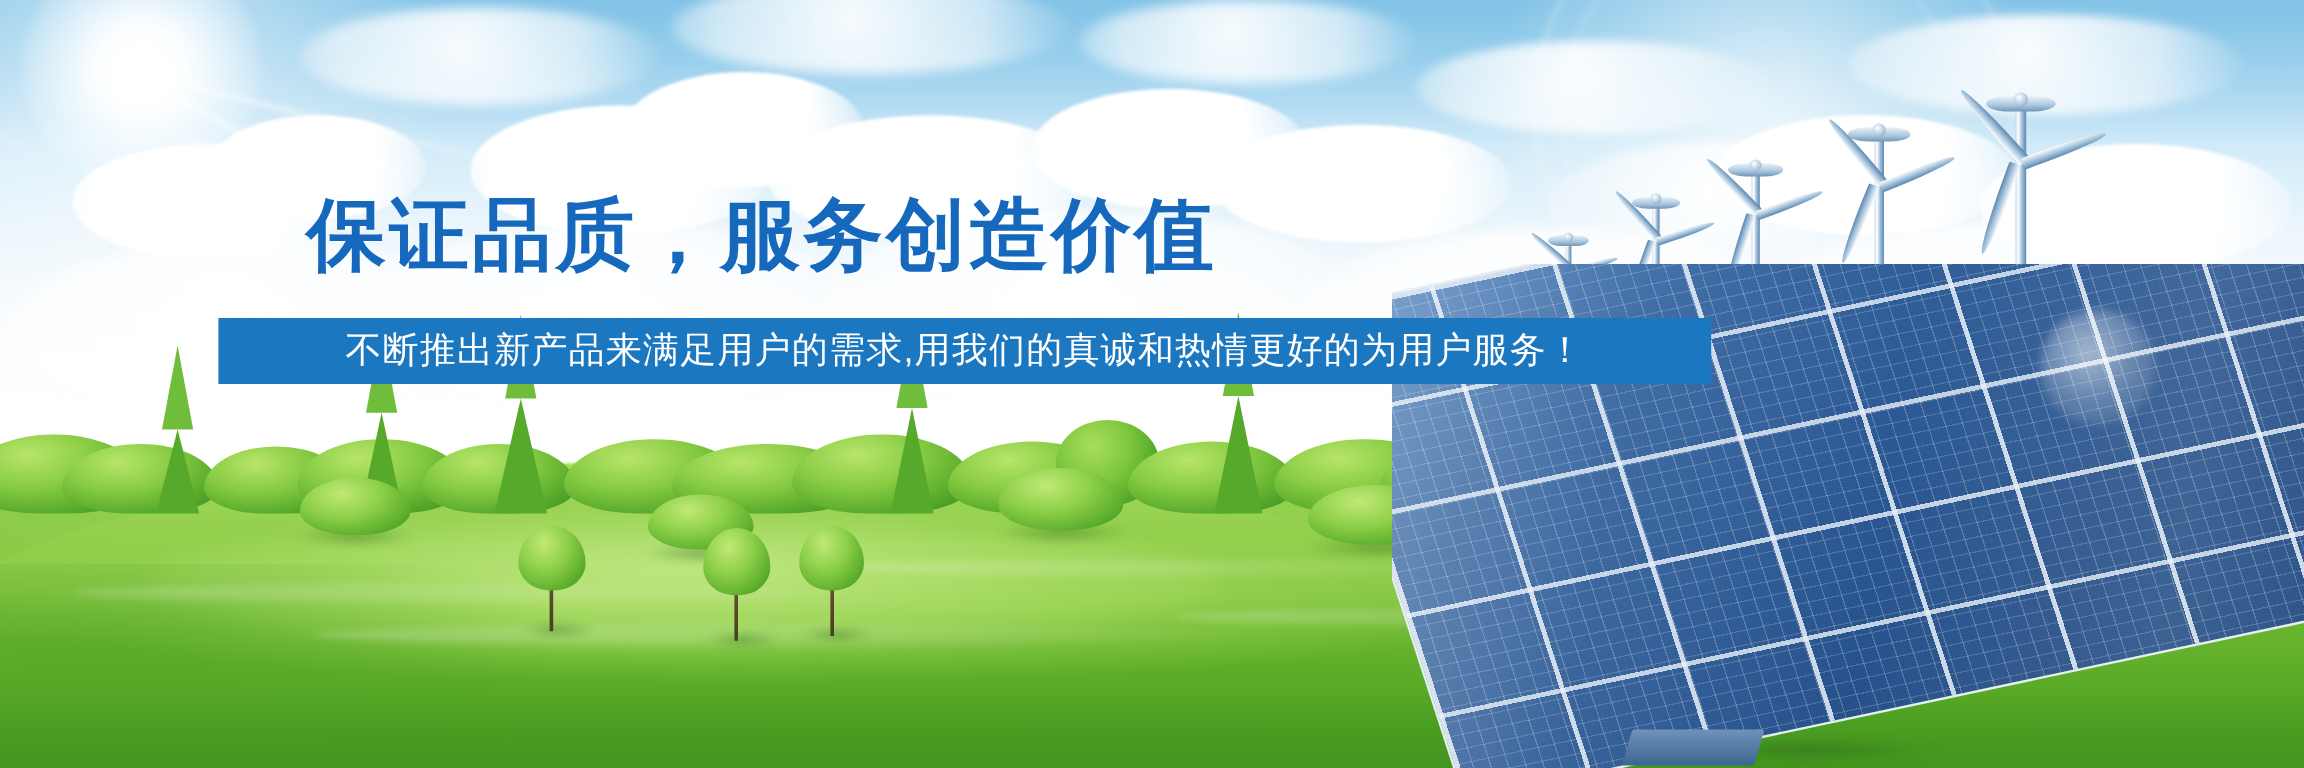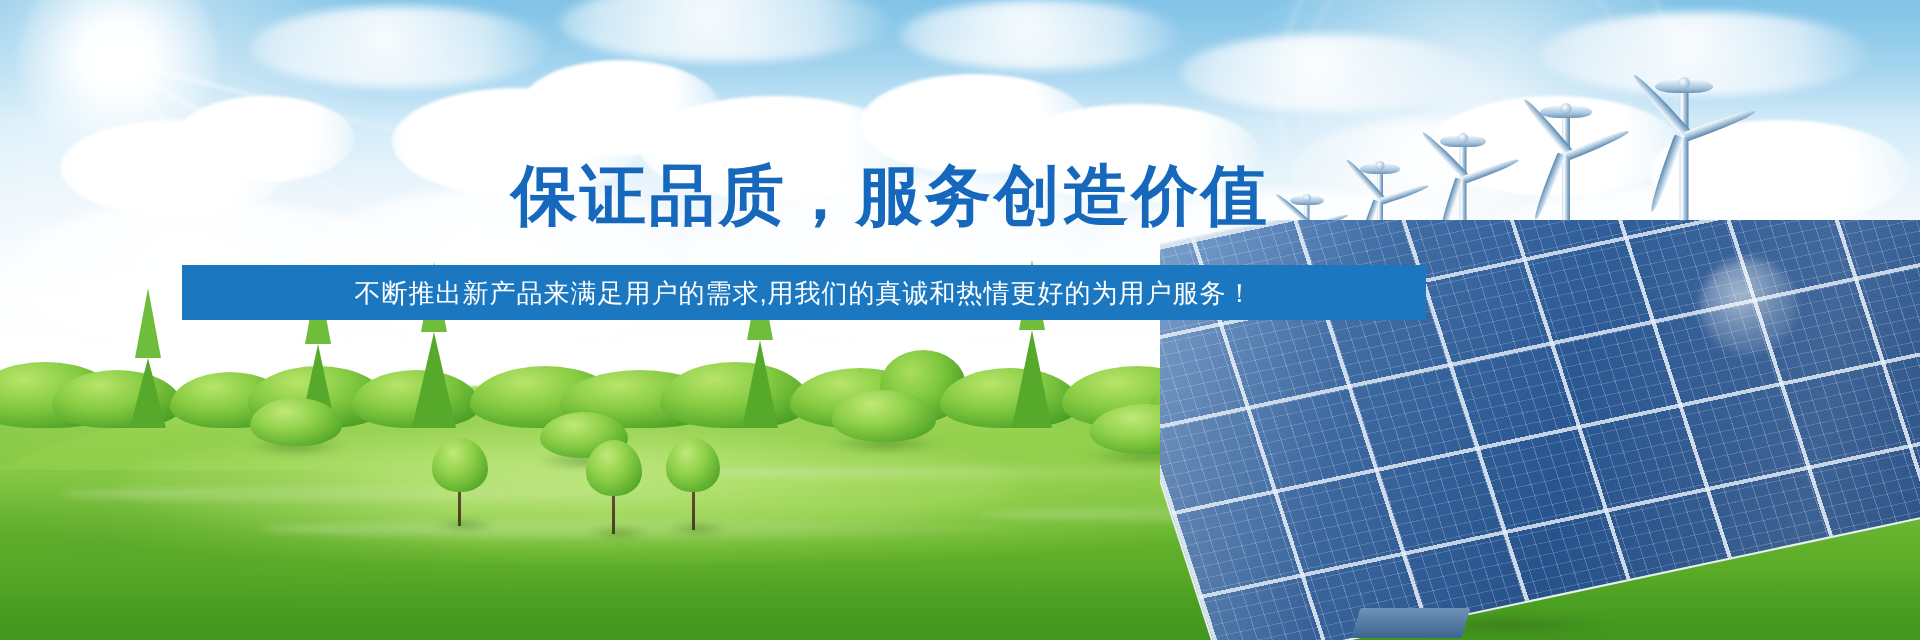--- a/index.html
+++ b/index.html
@@ -97,21 +97,21 @@
     position:absolute; border-radius:50%;
     background:radial-gradient(circle at 42% 36%, #ffffff 0%, #ffffff 54%, rgba(255,255,255,.62) 76%, rgba(255,255,255,0) 100%);
     filter:blur(1.5px);
   }
   .puff.soft { background:radial-gradient(circle at 45% 40%, rgba(255,255,255,.93) 0%, rgba(255,255,255,.6) 58%, rgba(255,255,255,0) 100%); filter:blur(5px); }
   .puff.grayish { background:radial-gradient(circle at 45% 38%, rgba(255,255,255,.95) 0%, rgba(242,248,252,.7) 58%, rgba(238,246,251,0) 100%); filter:blur(4px); }
 
   
   .headline {
     position:absolute; left:0; top:161px; width:1270px;
-    text-align:right;
+    text-align:center;
     font-size:66px;
     font-weight:bold;
     letter-spacing:3px;
     color:#1668bd;
     line-height:1.05;
     text-shadow:
       0 0 1px rgba(255,255,255,.5),
       2px 2px 0 rgba(255,255,255,.28);
     white-space:nowrap;
     z-index:8;
@@ -120,21 +120,21 @@
   
   .subtitle-bar {
     position:absolute; left:182px; top:265px;
     width:1244px; height:55px;
     background:#1b77c0;
     display:flex; align-items:center; justify-content:center;
     z-index:8;
   }
   .subtitle-text {
     color:#ffffff;
-    font-size:26px;
+    font-size:30px;
     letter-spacing:1px;
     white-space:nowrap;
     line-height:1;
   }
 
   
   .ground {
     position:absolute; left:0; top:392px; width:1920px; height:248px;
     background:
       radial-gradient(ellipse 1100px 150px at 620px 60px, #b4e169 0%, #93d04e 42%, rgba(147,208,78,0) 78%),

